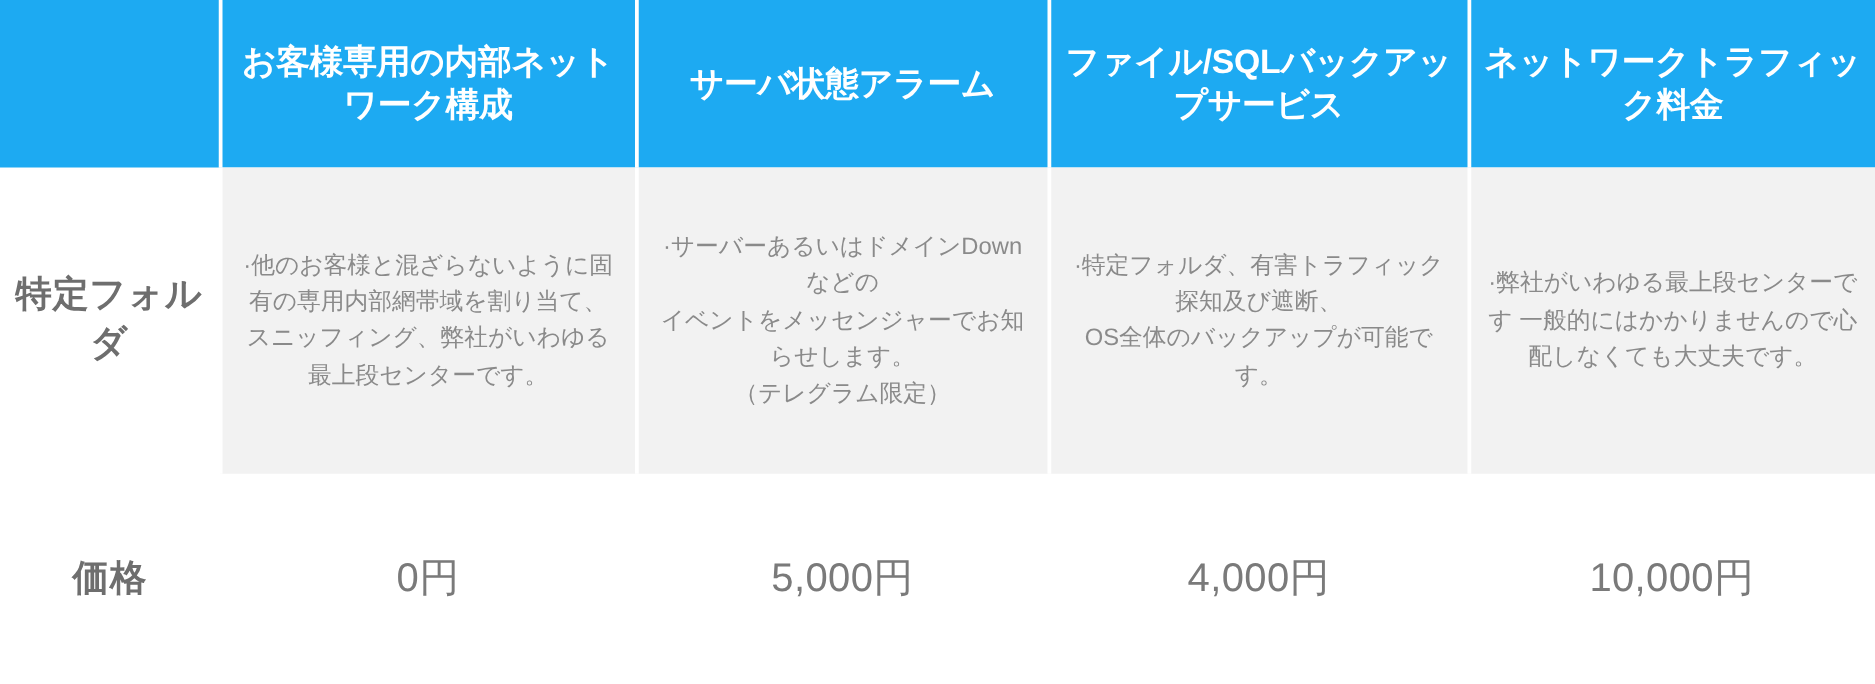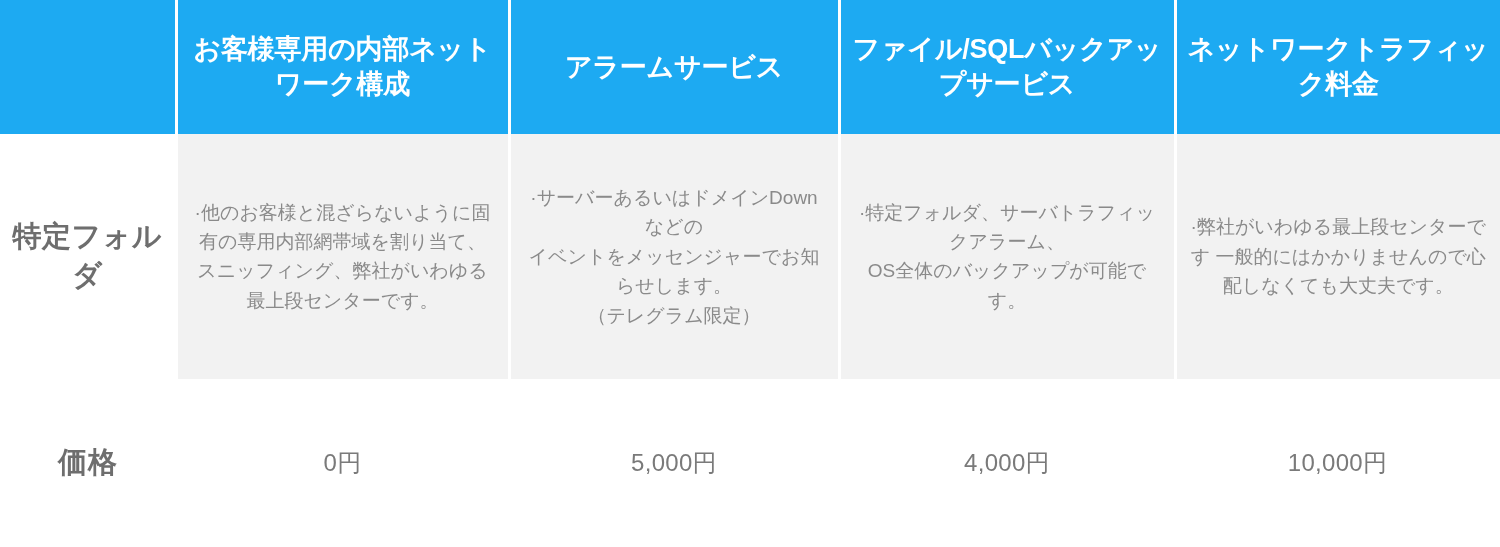--- a/index.html
+++ b/index.html
@@ -78,21 +78,21 @@
     box-sizing: border-box;
     white-space: pre-line;
   }
   .row-shaded .body-cell,
   .row-shaded .row-label {
     border-left: 3px solid #ffffff;
   }
   .row-shaded .row-label { border-left: none; }
 
   .price-cell {
-    font-size: 24px;
+    font-size: 32px;
     color: #7a7a7a;
     text-align: center;
     vertical-align: middle;
     letter-spacing: 0.3px;
   }
   .price-label {
     font-size: 29px;
     color: #6e6e6e;
     text-align: center;
     vertical-align: middle;
@@ -108,36 +108,36 @@
     <col class="col-c1">
     <col class="col-c2">
     <col class="col-c3">
     <col class="col-c4">
   </colgroup>
 
   <thead>
     <tr class="head-row">
       <th class="head-cell corner"></th>
       <th class="head-cell">お客様専用の内部ネットワーク構成</th>
-      <th class="head-cell">アラームサービス</th>
+      <th class="head-cell">サーバ状態アラーム</th>
       <th class="head-cell">ファイル/SQLバックアップサービス</th>
       <th class="head-cell last">ネットワークトラフィック料金</th>
     </tr>
   </thead>
 
   <tbody>
 
 
     <tr class="row-feature row-shaded">
       <th class="row-label">特定フォルダ</th>
       <td class="body-cell">·他のお客様と混ざらないように固有の専用内部網帯域を割り当て、スニッフィング、弊社がいわゆる最上段センターです。</td>
       <td class="body-cell">·サーバーあるいはドメインDown などの
 イベントをメッセンジャーでお知らせします。
 （テレグラム限定）</td>
-      <td class="body-cell">·特定フォルダ、サーバトラフィックアラーム、
+      <td class="body-cell">·特定フォルダ、有害トラフィック探知及び遮断、
 OS全体のバックアップが可能です。</td>
       <td class="body-cell">·弊社がいわゆる最上段センターです 一般的にはかかりませんので心配しなくても大丈夫です。</td>
     </tr>
 
     <tr class="row-price">
       <th class="price-label">価格</th>
       <td class="price-cell">0円</td>
       <td class="price-cell">5,000円</td>
       <td class="price-cell">4,000円</td>
       <td class="price-cell">10,000円</td>

